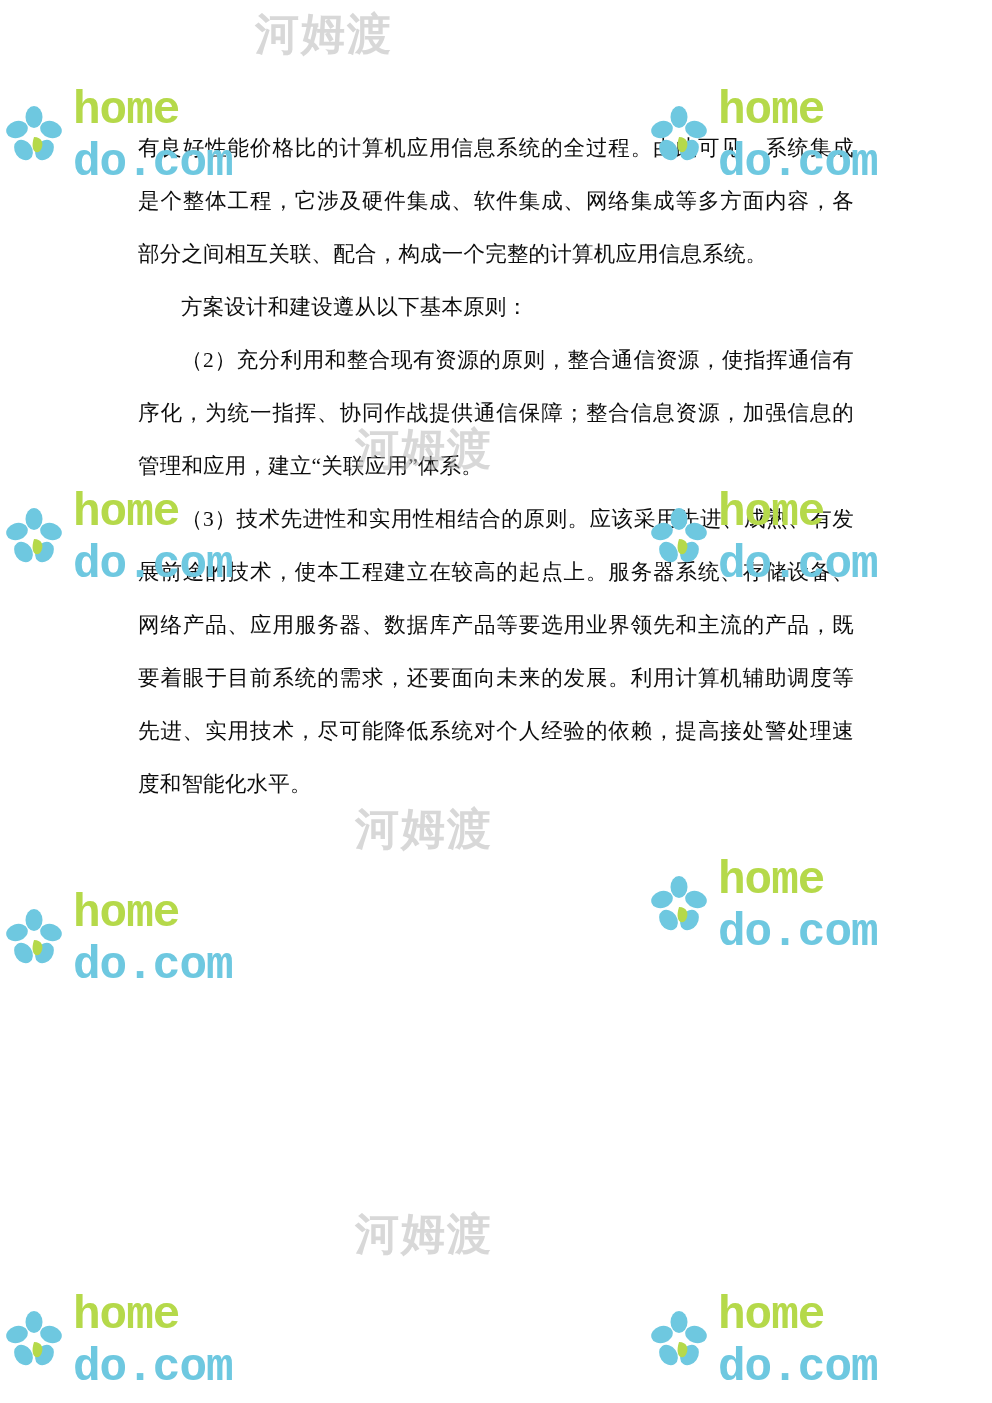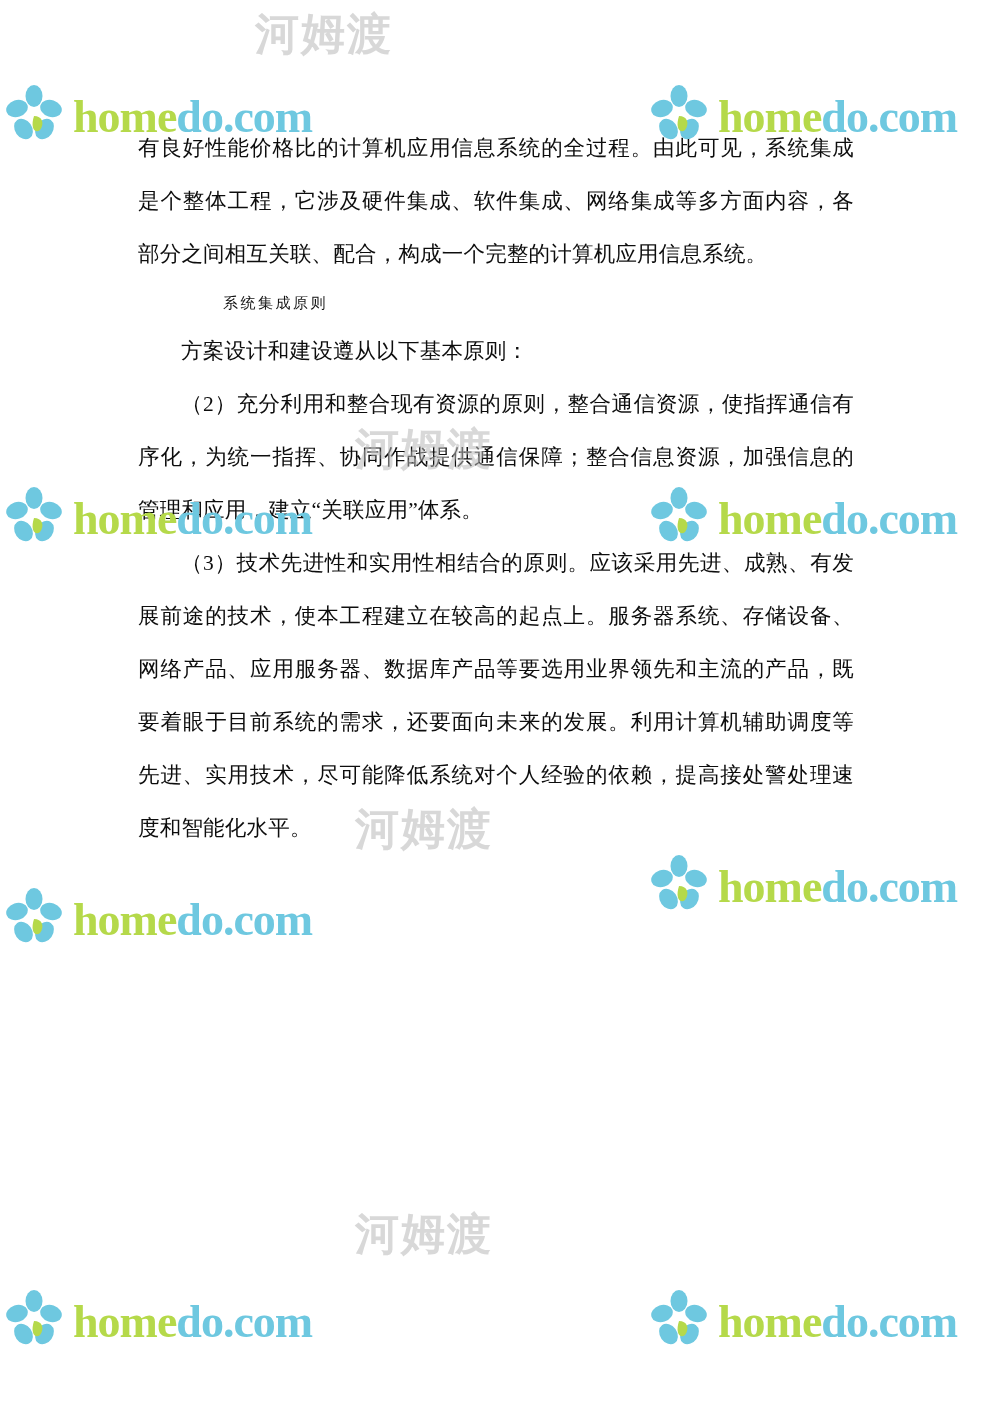--- a/index.html
+++ b/index.html
@@ -67,44 +67,44 @@
     display: flex;
     align-items: center;
     gap: 10px;
     transform-origin: left center;
   }
   .wm-flower {
     position: relative;
     flex: 0 0 auto;
   }
   .wm-text {
-    font-family: Liberation Serif, serif;
+    font-family: Liberation Mono, monospace;
     font-weight: bold;
     letter-spacing: -1px;
     white-space: nowrap;
     display: flex;
     align-items: flex-start;
+    flex-direction: column;
   }
   .wm-cn {
     font-family: "DejaVu Sans", sans-serif;
     font-weight: bold;
     color: #b9b9b9;
     opacity: 0.55;
     white-space: nowrap;
     letter-spacing: 2px;
   }
 </style>
 </head>
 <body>
 
 <div id="page">
 
   <div id="doc-body">
     <p class="para">有良好性能价格比的计算机应用信息系统的全过程。由此可见，系统集成是个整体工程，它涉及硬件集成、软件集成、网络集成等多方面内容，各部分之间相互关联、配合，构成一个完整的计算机应用信息系统。</p>
-    <p class="heading-small">系统集成原则</p>
     <p class="para indent">方案设计和建设遵从以下基本原则：</p>
     <p class="para indent">（2）充分利用和整合现有资源的原则，整合通信资源，使指挥通信有序化，为统一指挥、协同作战提供通信保障；整合信息资源，加强信息的管理和应用，建立“关联应用”体系。</p>
     <p class="para indent">（3）技术先进性和实用性相结合的原则。应该采用先进、成熟、有发展前途的技术，使本工程建立在较高的起点上。服务器系统、存储设备、网络产品、应用服务器、数据库产品等要选用业界领先和主流的产品，既要着眼于目前系统的需求，还要面向未来的发展。利用计算机辅助调度等先进、实用技术，尽可能降低系统对个人经验的依赖，提高接处警处理速度和智能化水平。</p>
   </div>
 
   <div id="watermark-layer">
       <div class="wm" style="left: 255px; top: 5px;">
         <div class="wm-inner" style="transform: scale(1);">
           <span class="wm-cn" style="font-size: 44px;">河姆渡</span>
         </div>

